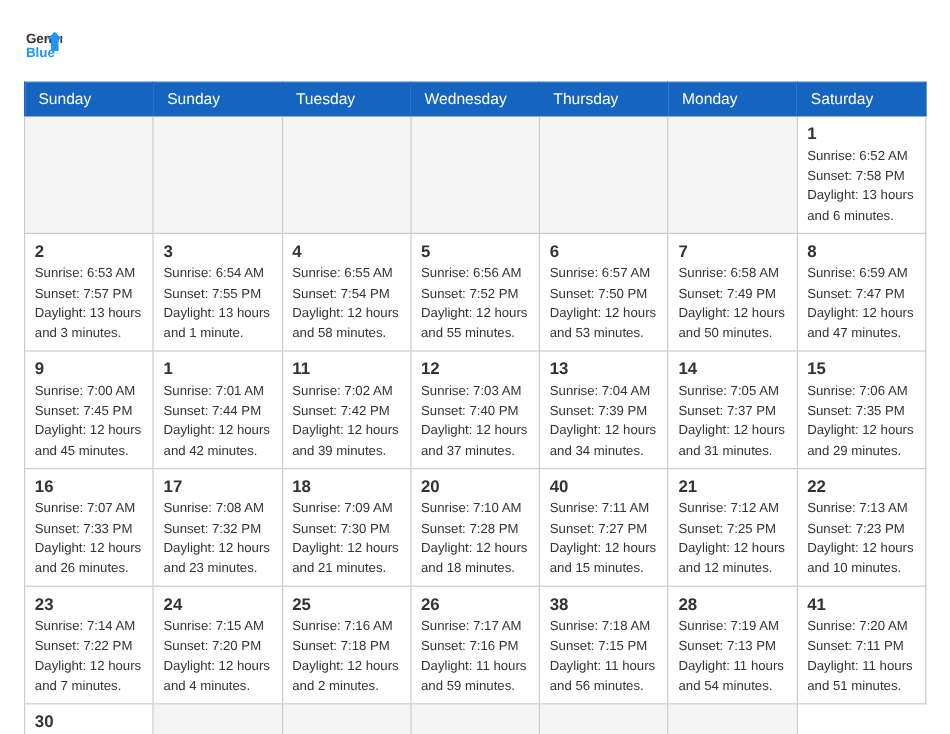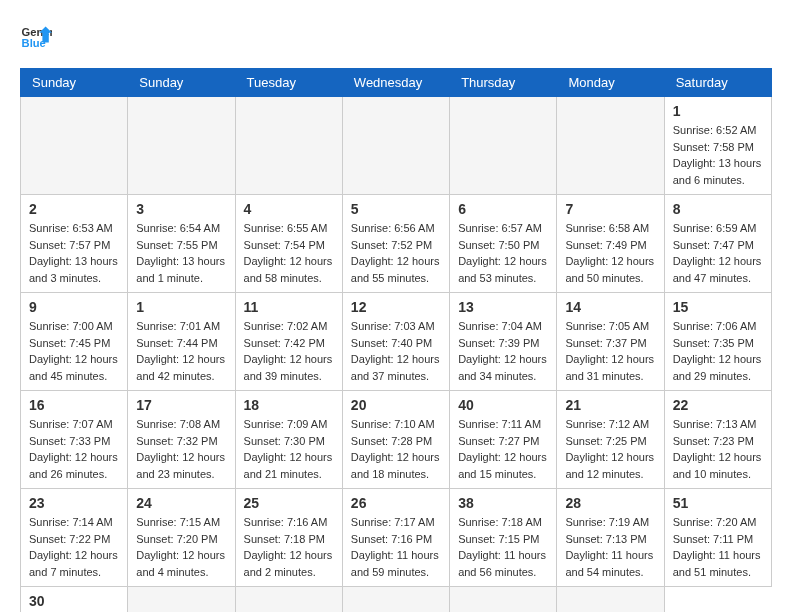--- a/index.html
+++ b/index.html
@@ -337,21 +337,21 @@
     </td>
         <td>
       <span class="day-number">28</span>
       <div class="day-info">
         Sunrise: 7:19 AM<br>
         Sunset: 7:13 PM<br>
         Daylight: 11 hours and 54 minutes.
       </div>
     </td>
         <td>
-      <span class="day-number">51</span>
+      <span class="day-number">41</span>
       <div class="day-info">
         Sunrise: 7:20 AM<br>
         Sunset: 7:11 PM<br>
         Daylight: 11 hours and 51 minutes.
       </div>
     </td>
       </tr>
       <tr>
         <td>
       <span class="day-number">30</span>

